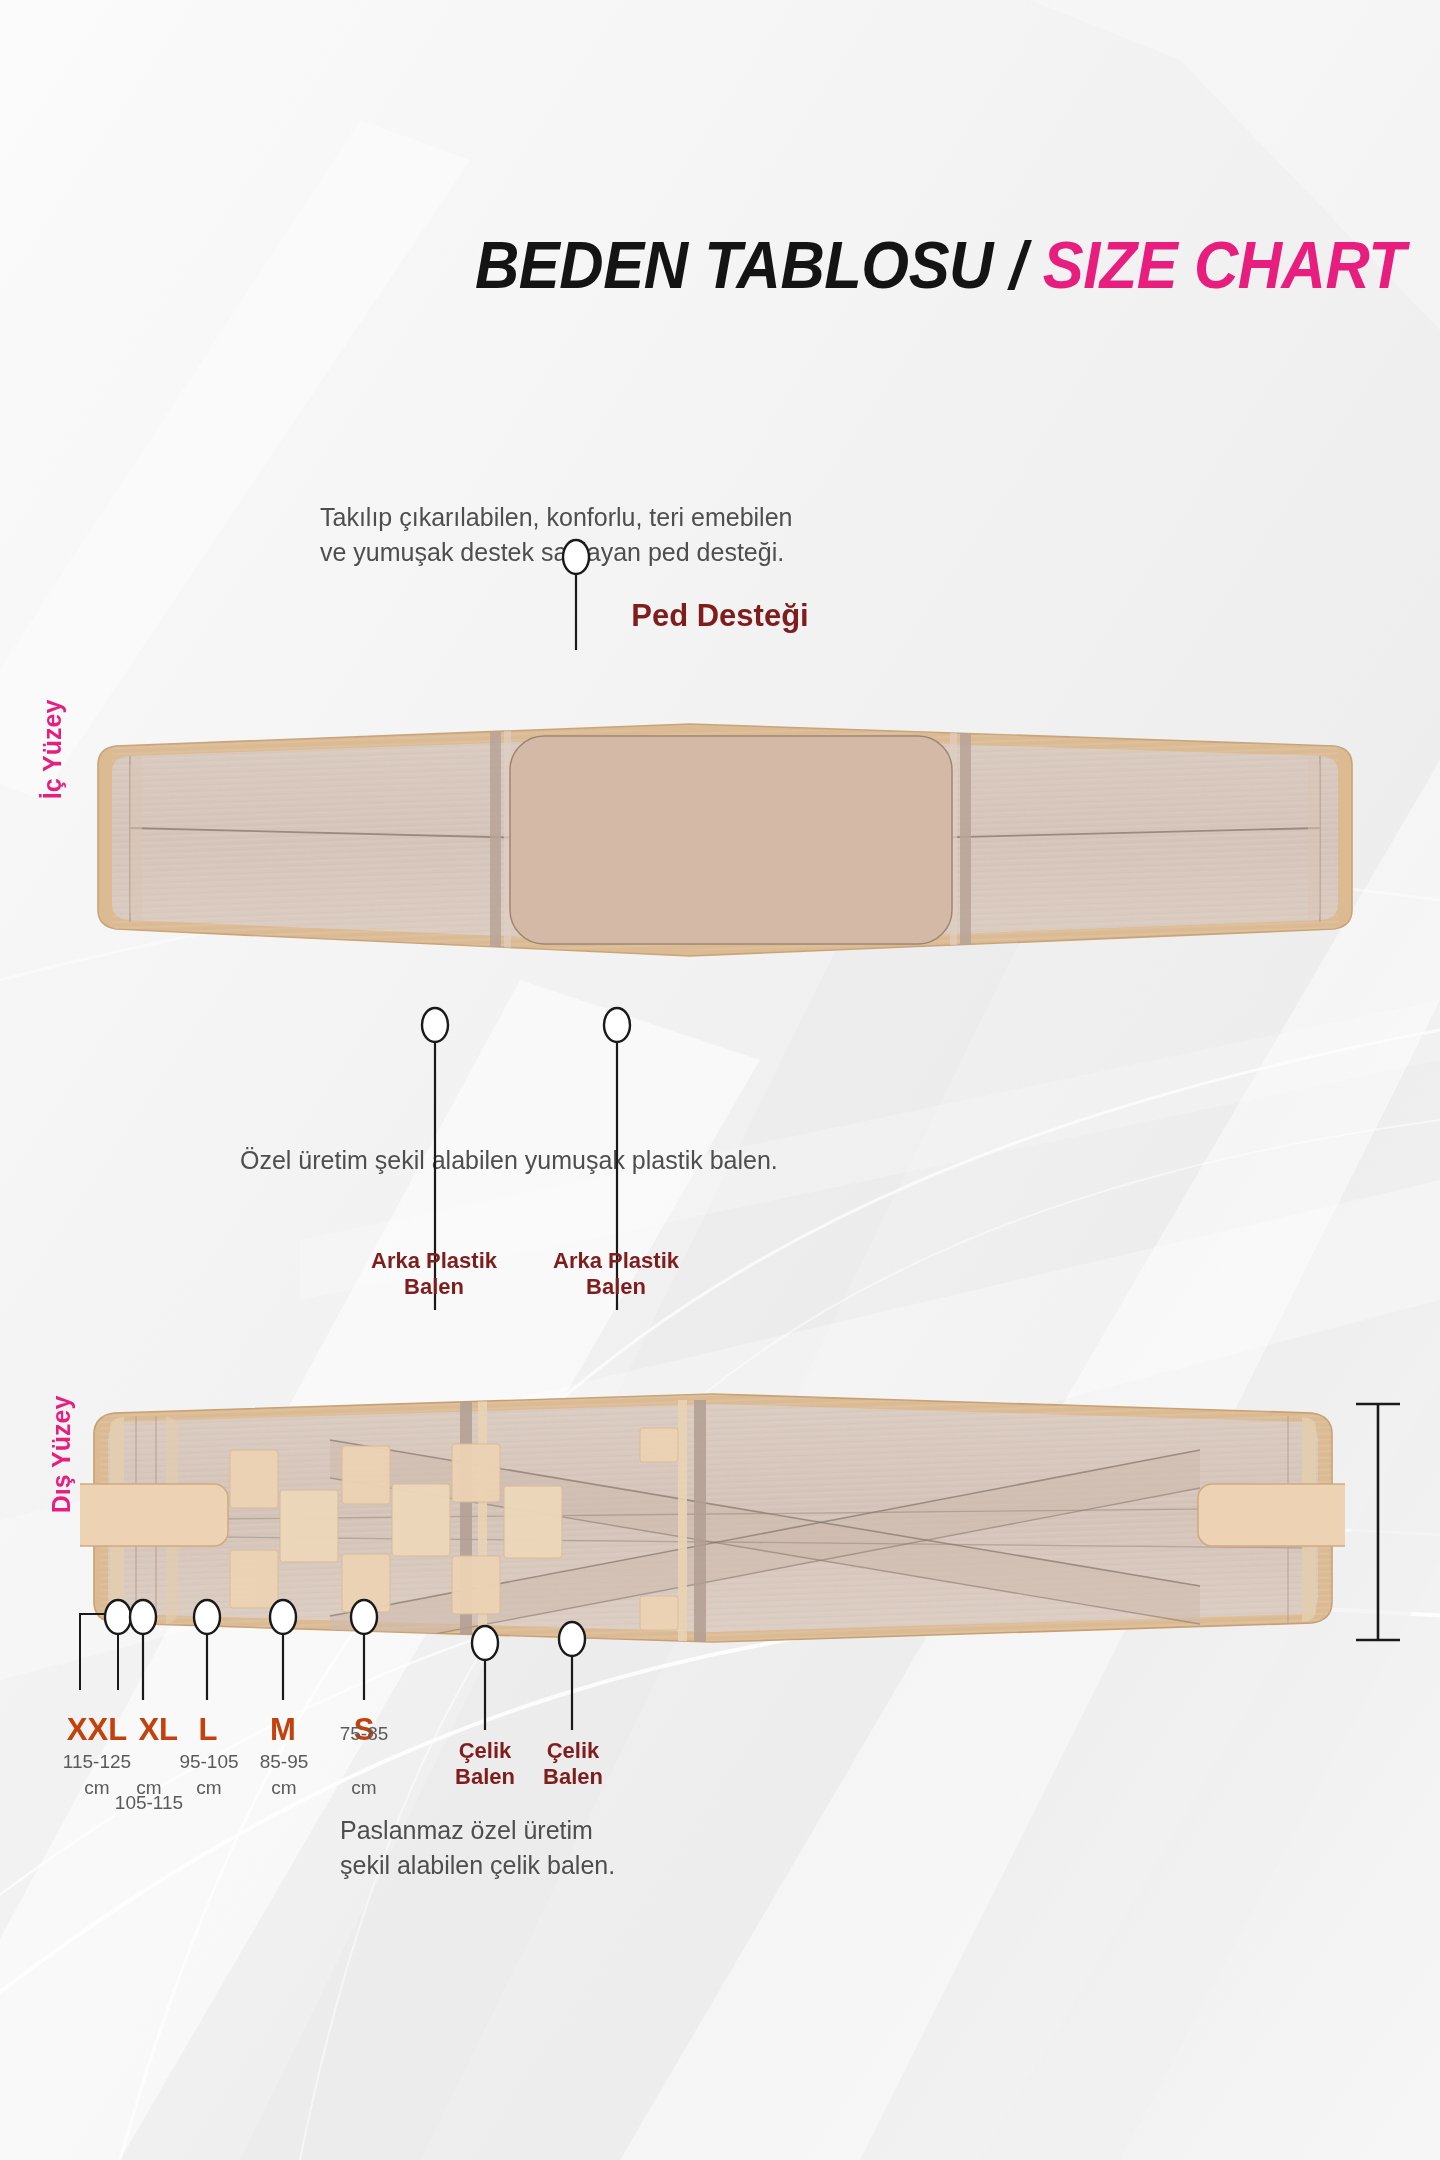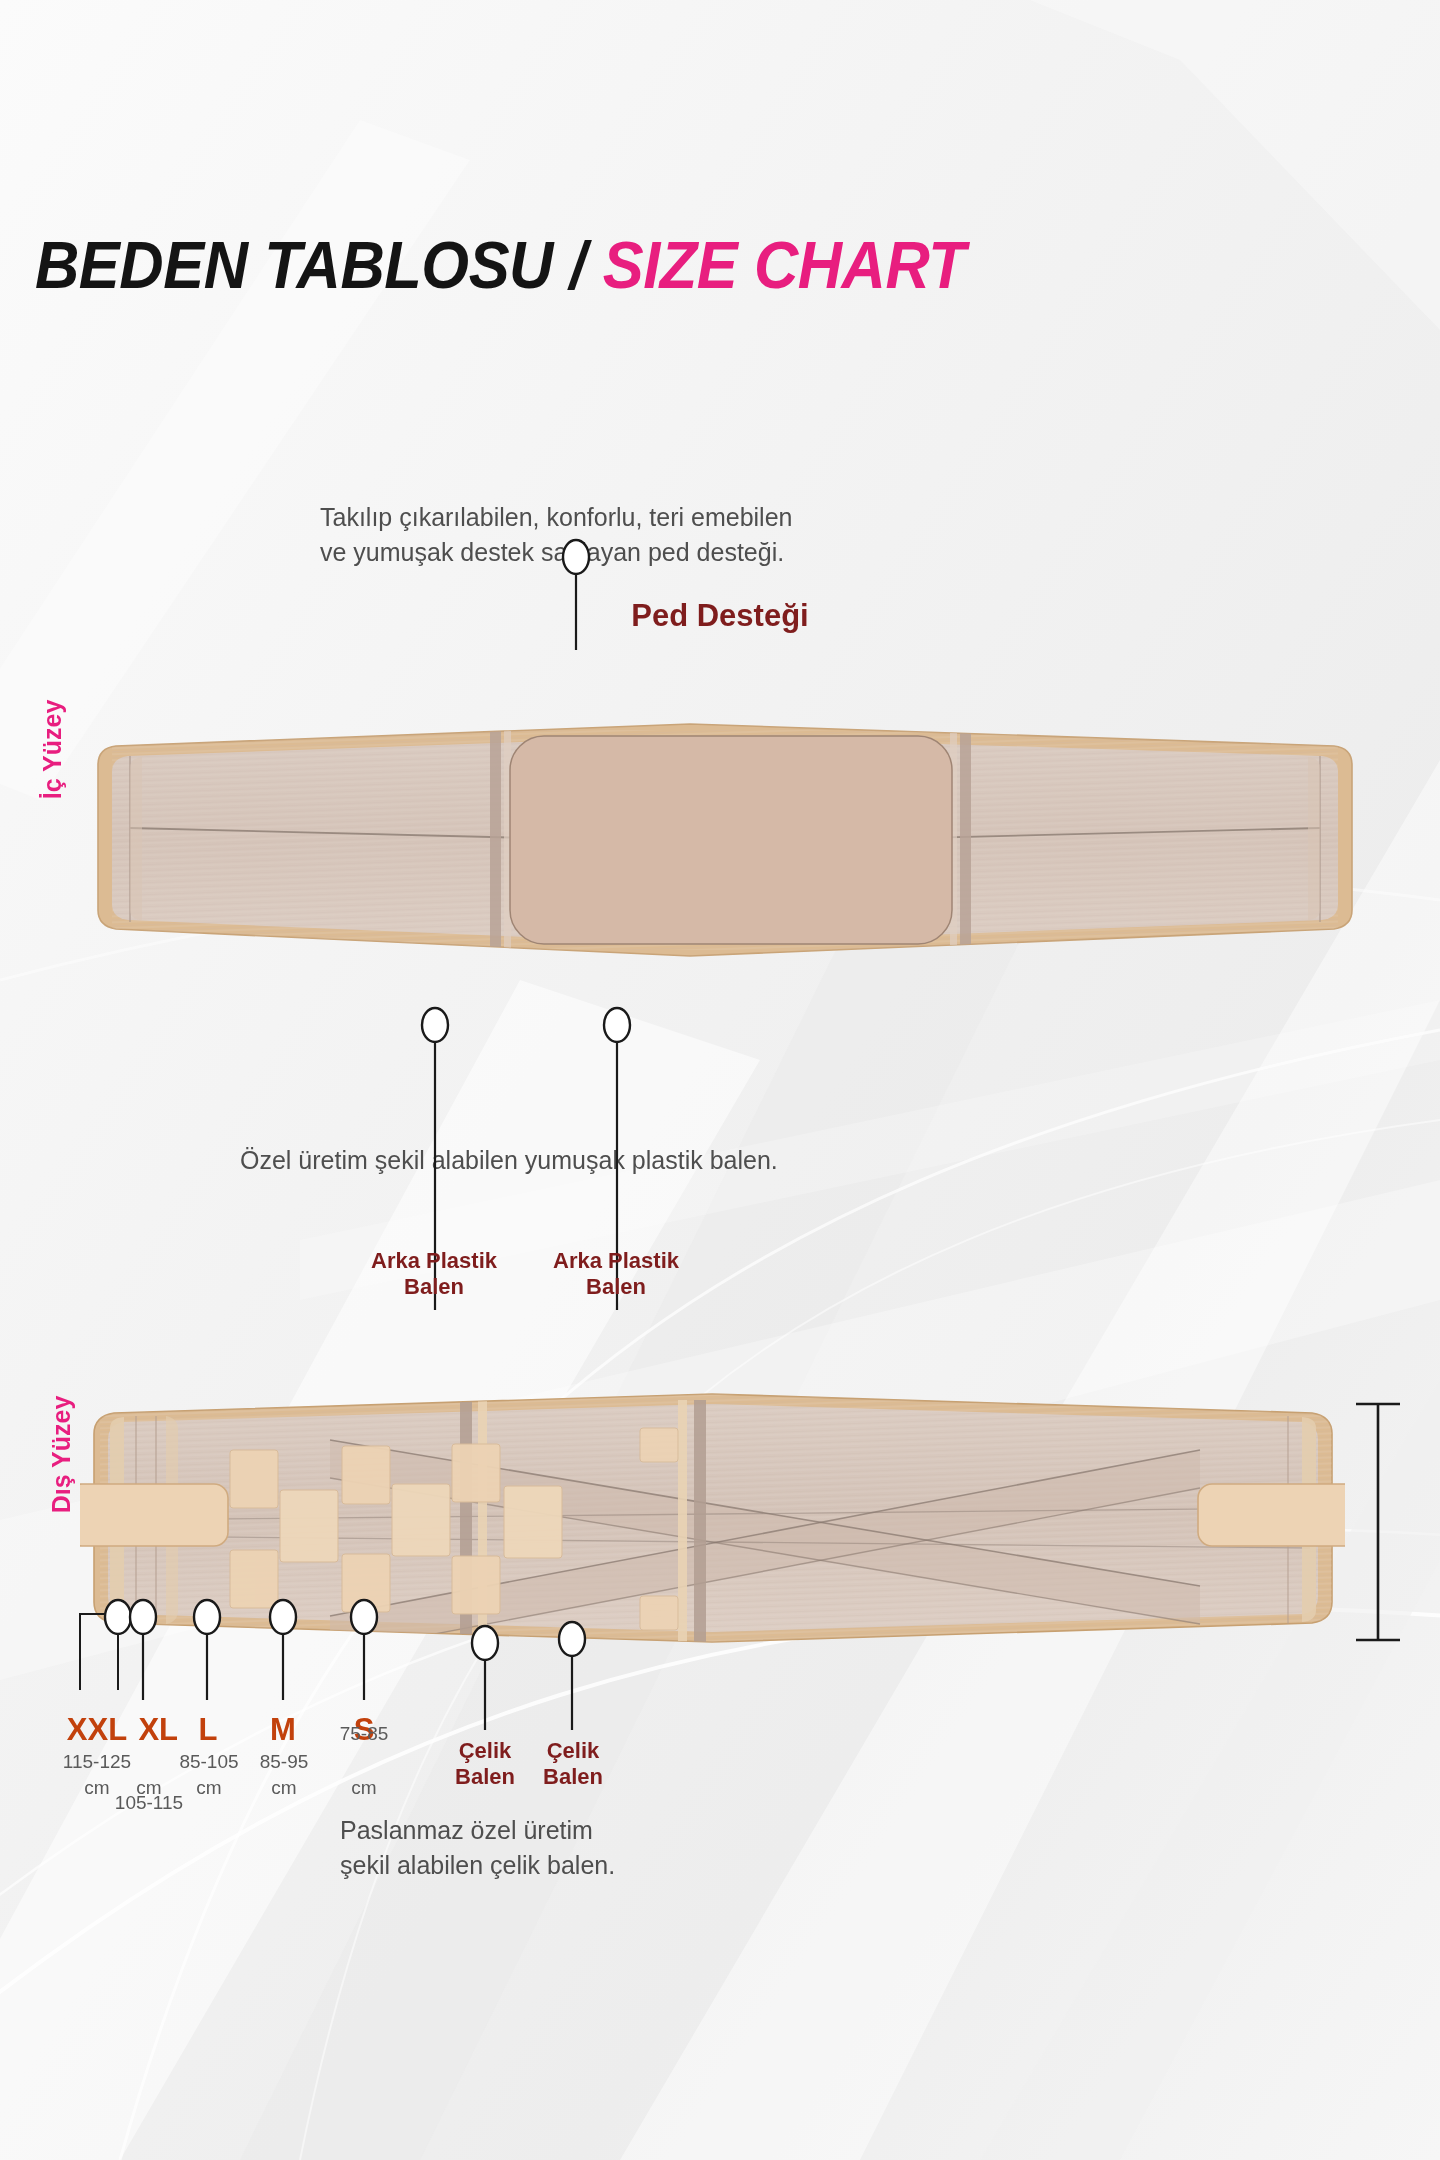--- a/index.html
+++ b/index.html
@@ -8,21 +8,21 @@
     font-family:"Liberation Sans","DejaVu Sans",sans-serif;
     background:#f2f2f2;
   }
   #stage{position:absolute;inset:0;width:1440px;height:2160px;}
 
   
   .bg-art{position:absolute;inset:0;width:100%;height:100%;z-index:0;pointer-events:none;}
 
   
   .title-wrap{
-    position:absolute;left:0;right:0;top:232px;text-align:left;z-index:5;
+    position:absolute;left:0;right:0;top:232px;text-align:right;z-index:5;
     line-height:1;
   }
   .title{
     display:inline-block;
     font-size:66px;font-weight:bold;font-style:italic;
     letter-spacing:-0.5px;
     transform:scaleX(0.93);
     white-space:nowrap;
   }
   .title .t-black{color:#141414;}
@@ -281,21 +281,21 @@
 
   <div class="size-letter" style="left:42px;width:110px;top:1714px;">XXL</div>
   <div class="grey-sub" style="left:34px;width:126px;top:1750px;">115-125</div>
   <div class="grey-sub" style="left:34px;width:126px;top:1776px;">cm</div>
 
   <div class="size-letter" style="left:92px;width:86px;top:1714px;text-align:right;">XL</div>
   <div class="grey-sub" style="left:90px;width:118px;top:1750px;margin-top:41px;">105-115</div>
   <div class="grey-sub" style="left:90px;width:118px;top:1776px;">cm</div>
 
   <div class="size-letter" style="left:166px;width:84px;top:1714px;">L</div>
-  <div class="grey-sub" style="left:156px;width:106px;top:1750px;">85-105</div>
+  <div class="grey-sub" style="left:156px;width:106px;top:1750px;">95-105</div>
   <div class="grey-sub" style="left:156px;width:106px;top:1776px;">cm</div>
 
   <div class="size-letter" style="left:240px;width:86px;top:1714px;">M</div>
   <div class="grey-sub" style="left:234px;width:100px;top:1750px;">85-95</div>
   <div class="grey-sub" style="left:234px;width:100px;top:1776px;">cm</div>
 
   <div class="size-letter" style="left:322px;width:84px;top:1714px;">S</div>
   <div class="grey-sub" style="left:314px;width:100px;top:1722px;">75-85</div>
   <div class="grey-sub" style="left:314px;width:100px;top:1776px;">cm</div>
 

